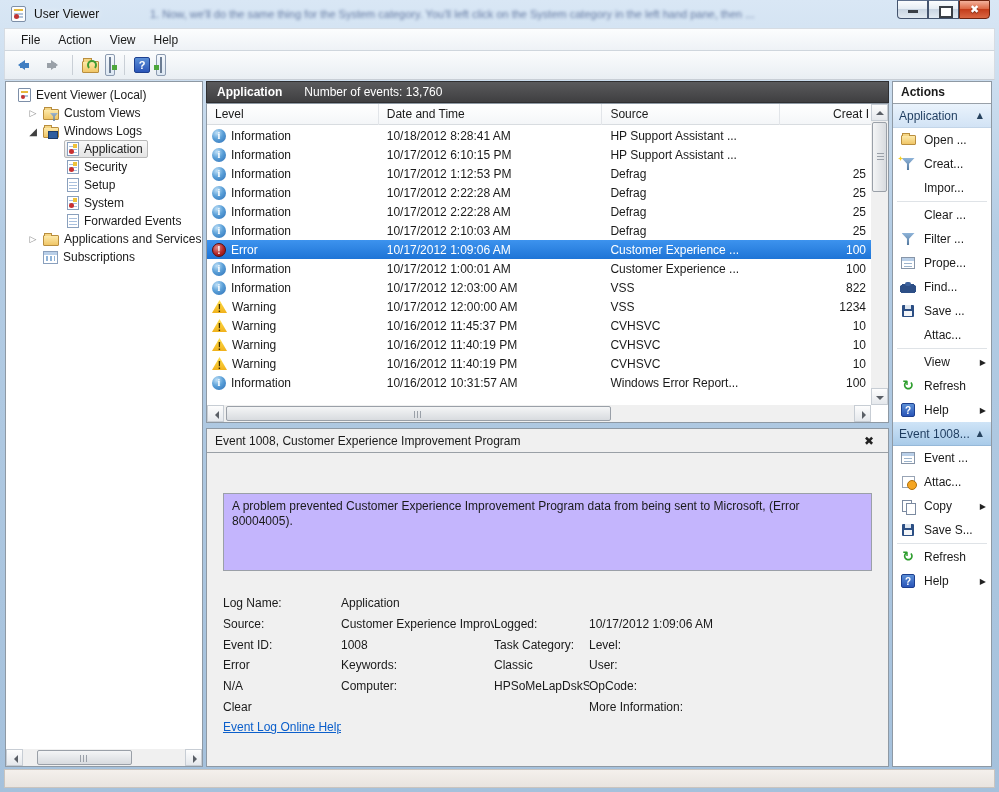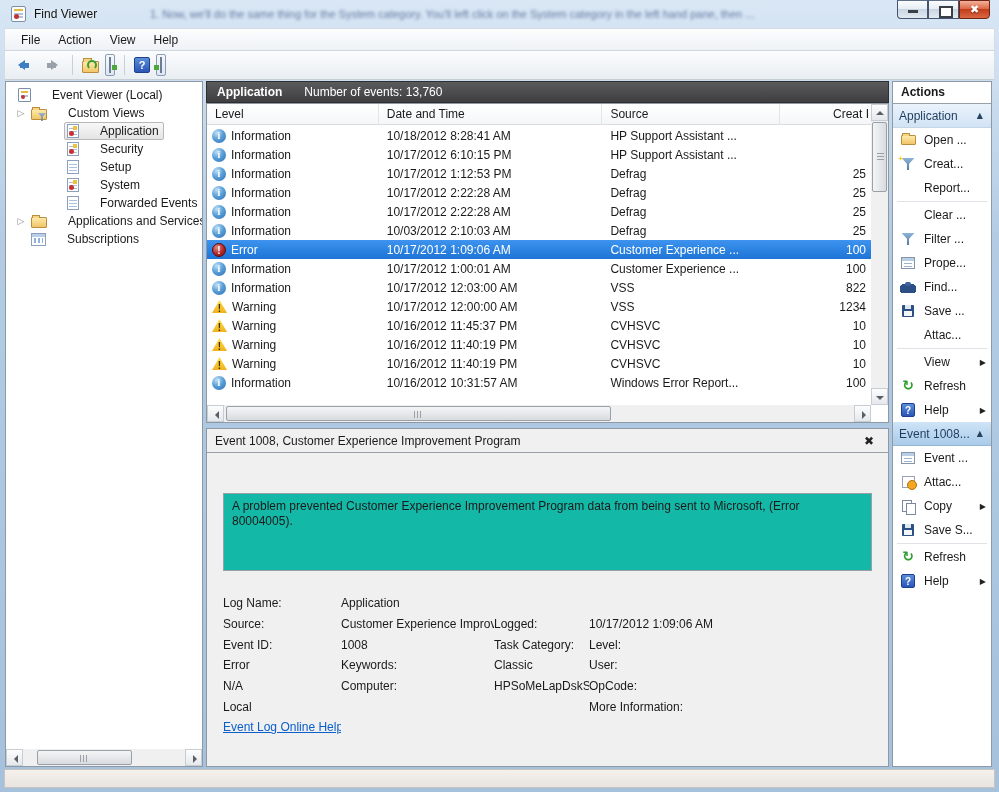--- a/index.html
+++ b/index.html
@@ -56,23 +56,23 @@
   .center-panel { left:206px; width:683px; border:none; background:transparent; }
   .actions-panel { left:892px; width:100px; }
   .statusbar { position:absolute; left:4px; right:4px; top:769px; height:19px; background:linear-gradient(#f4f0ec,#e9e4df); border:1px solid #c9c4bf; }
 
   
   .titem { height:18px; display:flex; align-items:center; white-space:nowrap; }
   .titem .exp { width:14px; flex:none; font-family:"DejaVu Sans",sans-serif; font-size:9px; text-align:center; }
   .exp.c::before { content:"\25B7"; color:#8a8a8a; }
   .exp.e::before { content:"\25E2"; color:#404040; font-size:10px; }
   .ind0 { padding-left:9px; } .ind0 .exp { width:0; }
-  .ind1 { padding-left:8px; }
+  .ind1 { padding-left:20px; }
   .ind2 { padding-left:44px; }
-  .hl { display:flex; align-items:center; gap:21px; padding:1px 4px 1px 2px; border-radius:2px; border:1px solid transparent; }
+  .hl { display:flex; align-items:center; gap:5px; padding:1px 4px 1px 2px; border-radius:2px; border:1px solid transparent; }
   .titem.sel .hl { background:linear-gradient(#f8f8f8,#e4e4e4); border-color:#b8b8b8; }
   .ticon { flex:none; position:relative; }
   .t-root { width:13px; height:14px; background:#fff; border:1px solid #7d8fa8; border-radius:1px; }
   .t-root::before { content:""; position:absolute; left:2px; top:2px; width:7px; height:2px; background:#e8b93c; box-shadow:0 4px 0 #b3c4da; }
   .t-root::after { content:""; position:absolute; left:2px; bottom:2px; width:4px; height:4px; border-radius:50%; background:#c23434; }
   .t-folder { width:16px; height:11px; background:linear-gradient(#fde9a9,#f0c667); border:1px solid #b98e3e; border-radius:1px; margin-top:3px; }
   .t-folder::before { content:""; position:absolute; top:-3px; left:0; width:6px; height:2px; background:#f5d583; border:1px solid #b98e3e; border-bottom:none; }
   .t-folder.filter::after { content:""; position:absolute; right:0; bottom:-2px; width:8px; height:8px; background:linear-gradient(#9db4cc,#5e7d9d); clip-path:polygon(0 0,100% 0,60% 45%,60% 100%,40% 100%,40% 45%); }
   .t-folder.comp::after { content:""; position:absolute; right:0; bottom:-2px; width:8px; height:6px; background:#2f5e9e; border:1px solid #1d3c66; }
   .t-log { width:12px; height:14px; background:#fff; border:1px solid #8aa0bd;
@@ -135,21 +135,21 @@
   .preview { position:absolute; left:0; top:347px; width:683px; height:339px; background:#f0f0f0; border:1px solid #8e99a4; }
   .pv-title { height:24px; display:flex; align-items:center; padding:0 8px; border-bottom:1px solid #9aa0a6; }
   .pv-title .txt { flex:1; }
   .pv-close { font-family:"DejaVu Sans",sans-serif; font-weight:bold; font-size:12px; color:#222; padding:0 6px; }
   .pv-tabs { height:27px; padding:5px 0 0 8px; position:relative; }
   .pv-tabs::after { content:""; position:absolute; left:0; right:0; bottom:0; height:1px; background:#8e99a4; }
   .tab { display:inline-block; padding:3px 10px 4px 10px; border:1px solid #8e99a4; border-bottom:none; margin-right:2px;
          background:linear-gradient(#f4f4f4,#e6e6e6); border-radius:2px 2px 0 0; position:relative; font-size:12px; }
   .tab.active { background:#f0f0f0; z-index:2; top:-2px; padding-top:5px; border-bottom:1px solid #f0f0f0; margin-bottom:-1px; }
   .pv-body { position:absolute; left:0; right:0; top:51px; bottom:0; }
-  .pv-msg { margin:13px 16px 0 16px; height:78px; border:1px solid #9ba0a8; background:#14b8a6; padding:5px 8px; line-height:15px; }
+  .pv-msg { margin:13px 16px 0 16px; height:78px; border:1px solid #9ba0a8; background:#c4b5fd; padding:5px 8px; line-height:15px; }
   .pv-fields { margin:22px 16px 0 16px; display:grid; grid-template-columns:118px 153px 95px auto; grid-auto-rows:20.7px; align-items:center; }
   .pv-fields .val { white-space:nowrap; overflow:hidden; }
   .pv-link { color:#0b5fcb; text-decoration:underline; }
 
   
   .actions-title { height:22px; font-weight:bold; padding:3px 0 0 8px; border-bottom:1px solid #98a0a8; }
   .asec-header { height:24px; display:flex; align-items:center; padding:0 8px 0 6px;
                  background:linear-gradient(#eaf3fc,#d2e3f5); border-bottom:1px solid #c3d5e8; color:#1e3c5f; }
   .asec-header.active { background:linear-gradient(#cfe4f7,#a9cbe9); border-bottom:1px solid #96b8d8; }
   .asec-header .lbl { flex:1; white-space:nowrap; overflow:hidden; }
@@ -181,21 +181,21 @@
   .a-copy::after { content:""; position:absolute; left:4px; top:3px; width:8px; height:10px; background:#fff; border:1px solid #7b8aa0; }
   .a-task { position:relative; width:13px; height:12px; border:1px solid #98a4b5; background:#fff; }
   .a-task::after { content:""; position:absolute; right:-3px; bottom:-3px; width:8px; height:8px; border-radius:50%;
                    background:#f5a623; border:1px solid #b06f0a; }
 </style>
 </head>
 <body>
 
 <div class="titlebar">
   <span class="app-icon"></span>
-  <span class="title-text">Find Viewer</span>
+  <span class="title-text">User Viewer</span>
   <span class="ghost-text">1. Now, we'll do the same thing for the System category. You'll left click on the System category in the left hand pane, then ...</span>
   <div class="win-controls">
     <div class="wc-btn first wc-min"></div>
     <div class="wc-btn wc-max"></div>
     <div class="wc-btn last wc-close"></div>
   </div>
 </div>
 
 <div class="menubar">
   <span class="menu-item">File</span>
@@ -230,20 +230,27 @@
           <span>Event Viewer (Local)</span>
         </span>
     </div>
     <div class="titem ind1">
       <span class="exp c"></span>
         <span class="hl">
           <span class="ticon t-folder filter"></span>
           <span>Custom Views</span>
         </span>
     </div>
+    <div class="titem ind1">
+      <span class="exp e"></span>
+        <span class="hl">
+          <span class="ticon t-folder comp"></span>
+          <span>Windows Logs</span>
+        </span>
+    </div>
     <div class="titem ind2 sel">
       <span class="exp"></span>
         <span class="hl">
           <span class="ticon t-log alert"></span>
           <span>Application</span>
         </span>
     </div>
     <div class="titem ind2">
       <span class="exp"></span>
         <span class="hl">
@@ -359,21 +366,21 @@
             </div>
             <div class="col-date">10/17/2012 2:22:28 AM</div>
             <div class="col-source">Defrag</div>
             <div class="col-id">25</div>
           </div>
         <div class="lrow cols">
             <div class="col-level">
               <span class="i-info"></span>
               <span>Information</span>
             </div>
-            <div class="col-date">10/03/2012 2:10:03 AM</div>
+            <div class="col-date">10/17/2012 2:10:03 AM</div>
             <div class="col-source">Defrag</div>
             <div class="col-id">25</div>
           </div>
         <div class="lrow cols sel">
             <div class="col-level">
               <span class="i-err"></span>
               <span>Error</span>
             </div>
             <div class="col-date">10/17/2012 1:09:06 AM</div>
             <div class="col-source">Customer Experience ...</div>
@@ -492,21 +499,21 @@
         <div class="val">Error</div>
         <div class="lab">Keywords:</div>
         <div class="val">Classic</div>
 
         <div class="lab">User:</div>
         <div class="val">N/A</div>
         <div class="lab">Computer:</div>
         <div class="val">HPSoMeLapDskSli</div>
 
         <div class="lab">OpCode:</div>
-        <div class="val">Local</div>
+        <div class="val">Clear</div>
         <div class="lab"></div>
         <div class="val"></div>
 
         <div class="lab">More Information:</div>
         <div class="val"><span class="pv-link">Event Log Online Help</span></div>
         <div class="lab"></div>
         <div class="val"></div>
       </div>
     </div>
   </div>
@@ -526,21 +533,21 @@
       <span>Open ...</span>
     </div>
   <div class="aitem">
       <span class="ico wrap-new">
         <span class="a-filter"></span>
       </span>
       <span>Creat...</span>
     </div>
   <div class="aitem">
       <span class="ico"></span>
-      <span>Report...</span>
+      <span>Impor...</span>
     </div>
   <div class="asep"></div>
   <div class="aitem">
       <span class="ico"></span>
       <span>Clear ...</span>
     </div>
   <div class="aitem">
       <span class="ico">
         <span class="a-filter"></span>
       </span>

